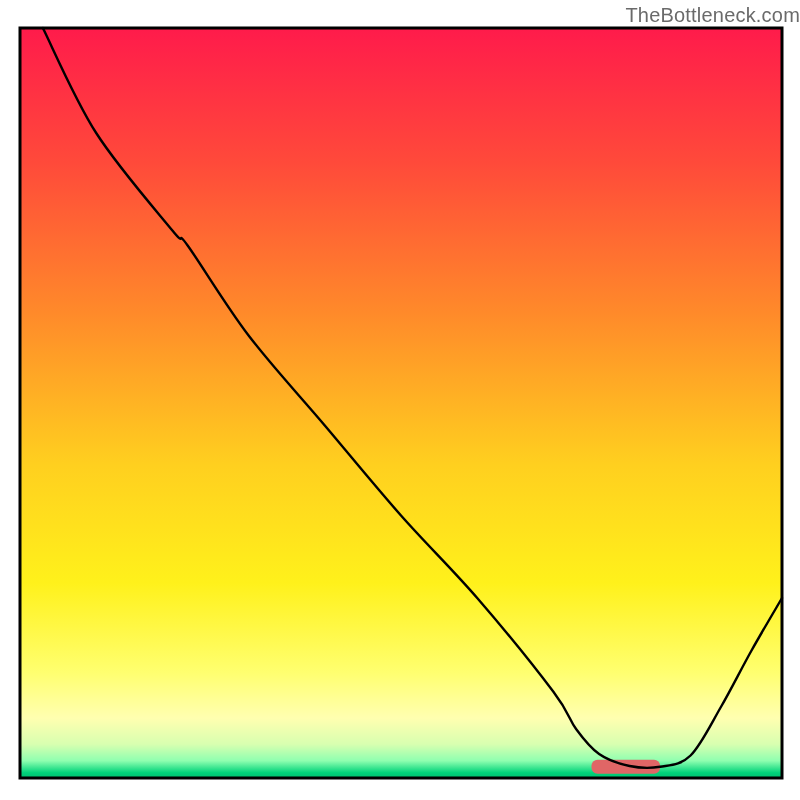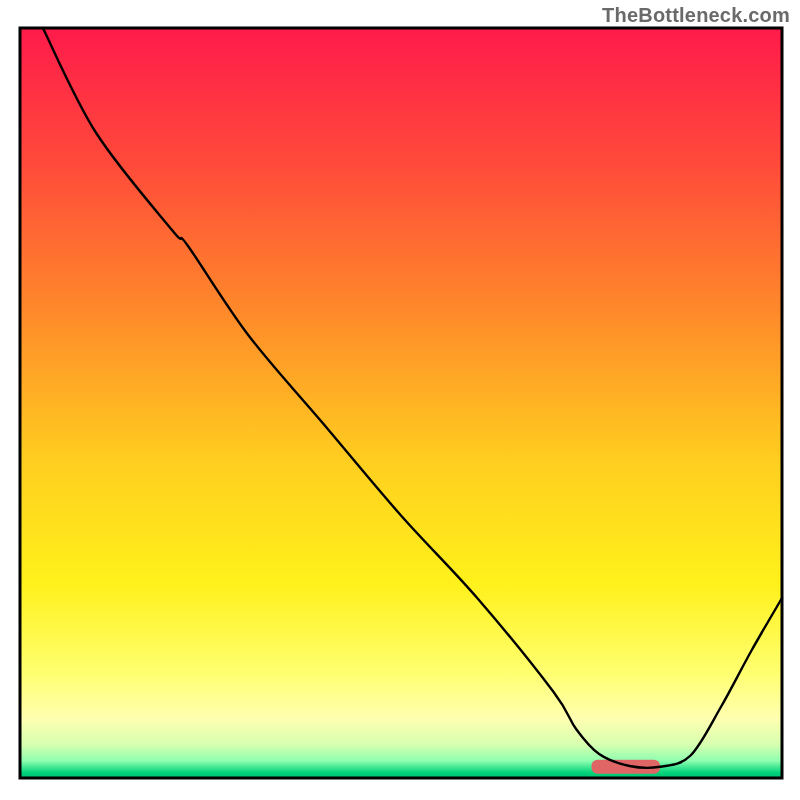--- a/index.html
+++ b/index.html
@@ -13,23 +13,23 @@
   }
   .frame {
     position: relative;
     width: 800px;
     height: 800px;
     box-sizing: border-box;
   }
   .watermark {
     position: absolute;
     top: 4px;
-    right: 10px;
+    right: 0;
     font-size: 20px;
-    font-weight: 700;
+    font-weight: 400;
     color: #6a6a6a;
     letter-spacing: 0.2px;
     z-index: 20;
     pointer-events: none;
   }
   svg.chart {
     position: absolute;
     top: 0;
     left: 0;
   }

